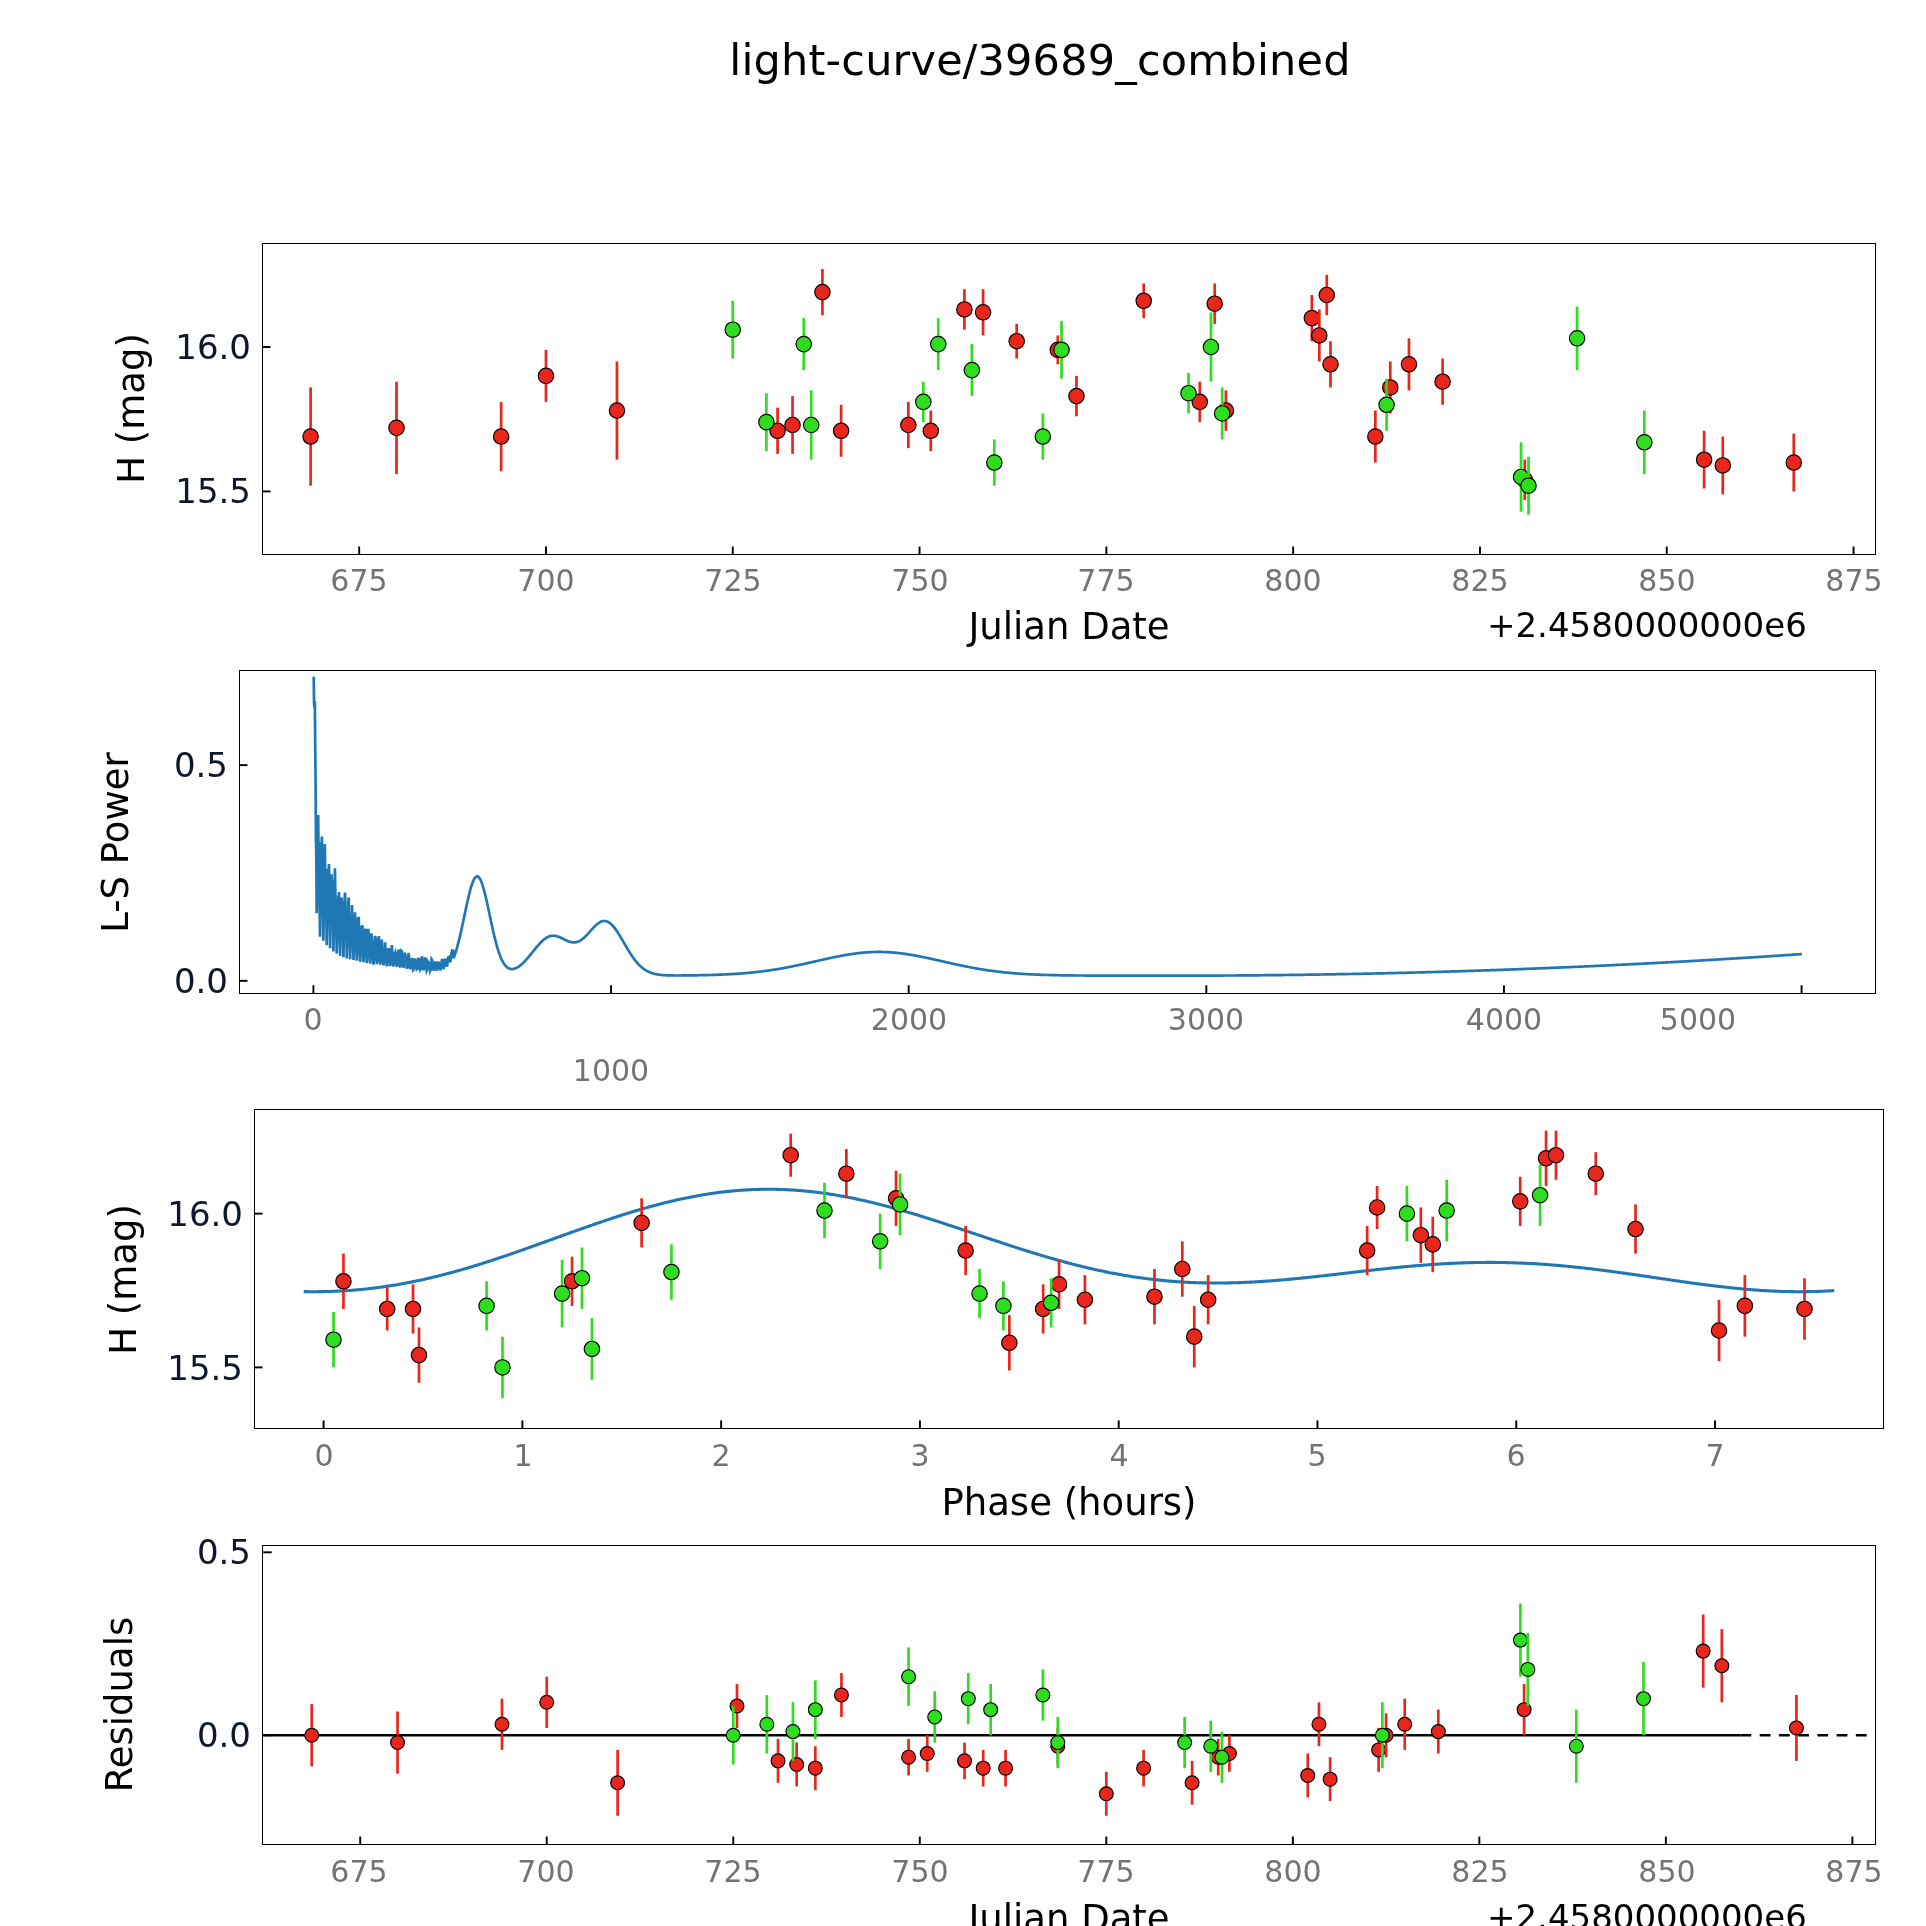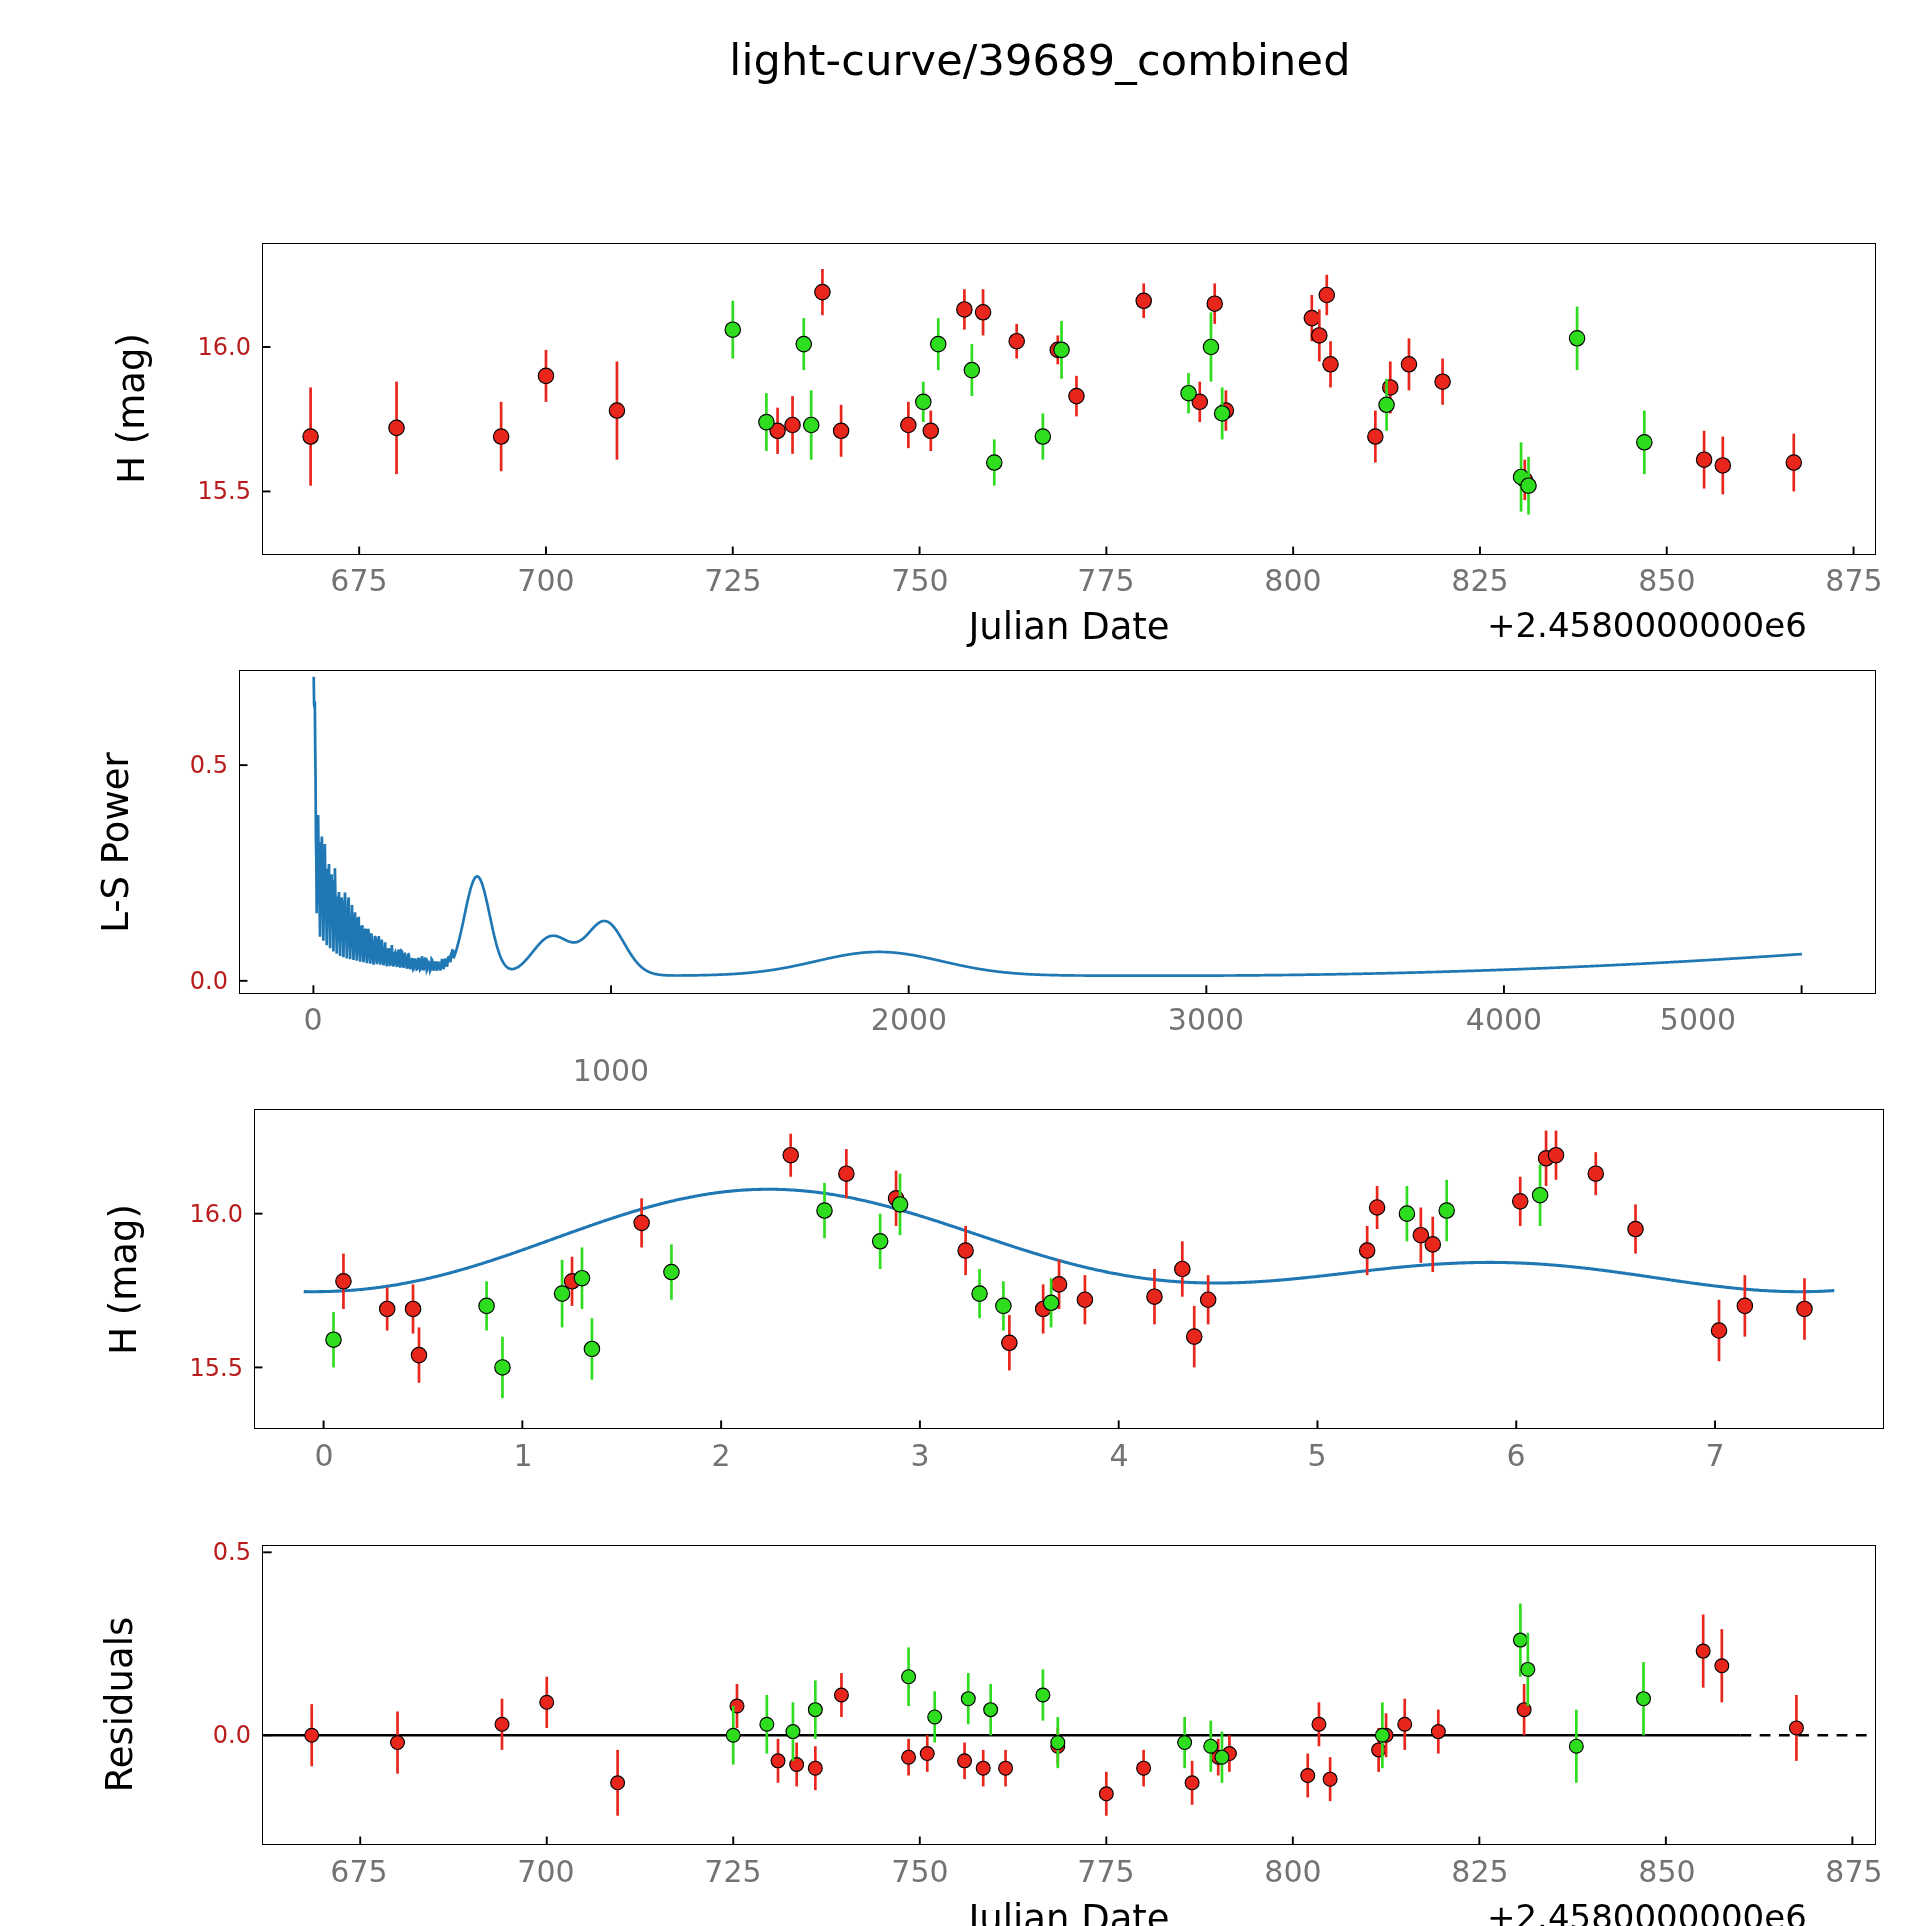--- a/index.html
+++ b/index.html
@@ -58,22 +58,22 @@
   }
   .tick-label {
     position: absolute;
     font-size: 30px;
     color: #737373;
     white-space: nowrap;
     transform: translateX(-50%);
   }
   .ytick-label {
     position: absolute;
-    font-size: 24px;
-    color: #b91c1c;
+    font-size: 34px;
+    color: #0f172a;
     white-space: nowrap;
     transform: translateY(-50%);
     text-align: right;
   }
   .offset-label {
     position: absolute;
     font-size: 34px;
     color: #000;
     white-space: nowrap;
   }
@@ -343,20 +343,21 @@
         <line x1="1728.109756097561" x2="1728.109756097561" y1="830" y2="808" stroke="#000" stroke-width="5"></line>
         <line x1="2243.9634146341464" x2="2243.9634146341464" y1="830" y2="808" stroke="#000" stroke-width="5"></line>
         <line x1="2759.817073170732" x2="2759.817073170732" y1="830" y2="808" stroke="#000" stroke-width="5"></line>
         <line x1="3275.6707317073174" x2="3275.6707317073174" y1="830" y2="808" stroke="#000" stroke-width="5"></line>
         <line x1="3791.5243902439024" x2="3791.5243902439024" y1="830" y2="808" stroke="#000" stroke-width="5"></line>
         <line y1="670.3846153846158" y2="670.3846153846158" x1="0" x2="22" stroke="#000" stroke-width="5"></line>
         <line y1="271.34615384615404" y2="271.34615384615404" x1="0" x2="22" stroke="#000" stroke-width="5"></line>
       </svg>
   </div>
   <div class="y-axis-label" style="left:-31px; top:1258px; width:308px; text-align:center; transform:rotate(-90deg);">H (mag)</div>
+  <div class="axis-label" style="left:254px; top:1481px; width:1630px; text-align:center;">Phase (hours)</div>
 
   <div class="panel" id="panel4" style="left:262px; top:1545px; width:1614px; height:300px;">
     <div class="axes-frame"></div>
     <svg class="plot" id="svg4" width="1614" height="300" viewBox="0 0 4190 780">
         <line x1="0" x2="3840.833333333333" y1="494.63414634146346" y2="494.63414634146346" stroke="#000" stroke-width="7"></line>
         <line x1="3840.833333333333" x2="4190" y1="494.63414634146346" y2="494.63414634146346" stroke="#000" stroke-width="7" stroke-dasharray="28 22"></line>
         <g>
           <line x1="126.08796296296296" x2="126.08796296296296" y1="575.4878048780488" y2="413.7804878048781" stroke="#e8261c" stroke-width="7"></line>
           <circle cx="126.08796296296296" cy="494.63414634146346" r="18" fill="#e8261c" stroke="#000" stroke-width="3"></circle>
           <line x1="349.16666666666663" x2="349.16666666666663" y1="594.5121951219512" y2="432.80487804878055" stroke="#e8261c" stroke-width="7"></line>

